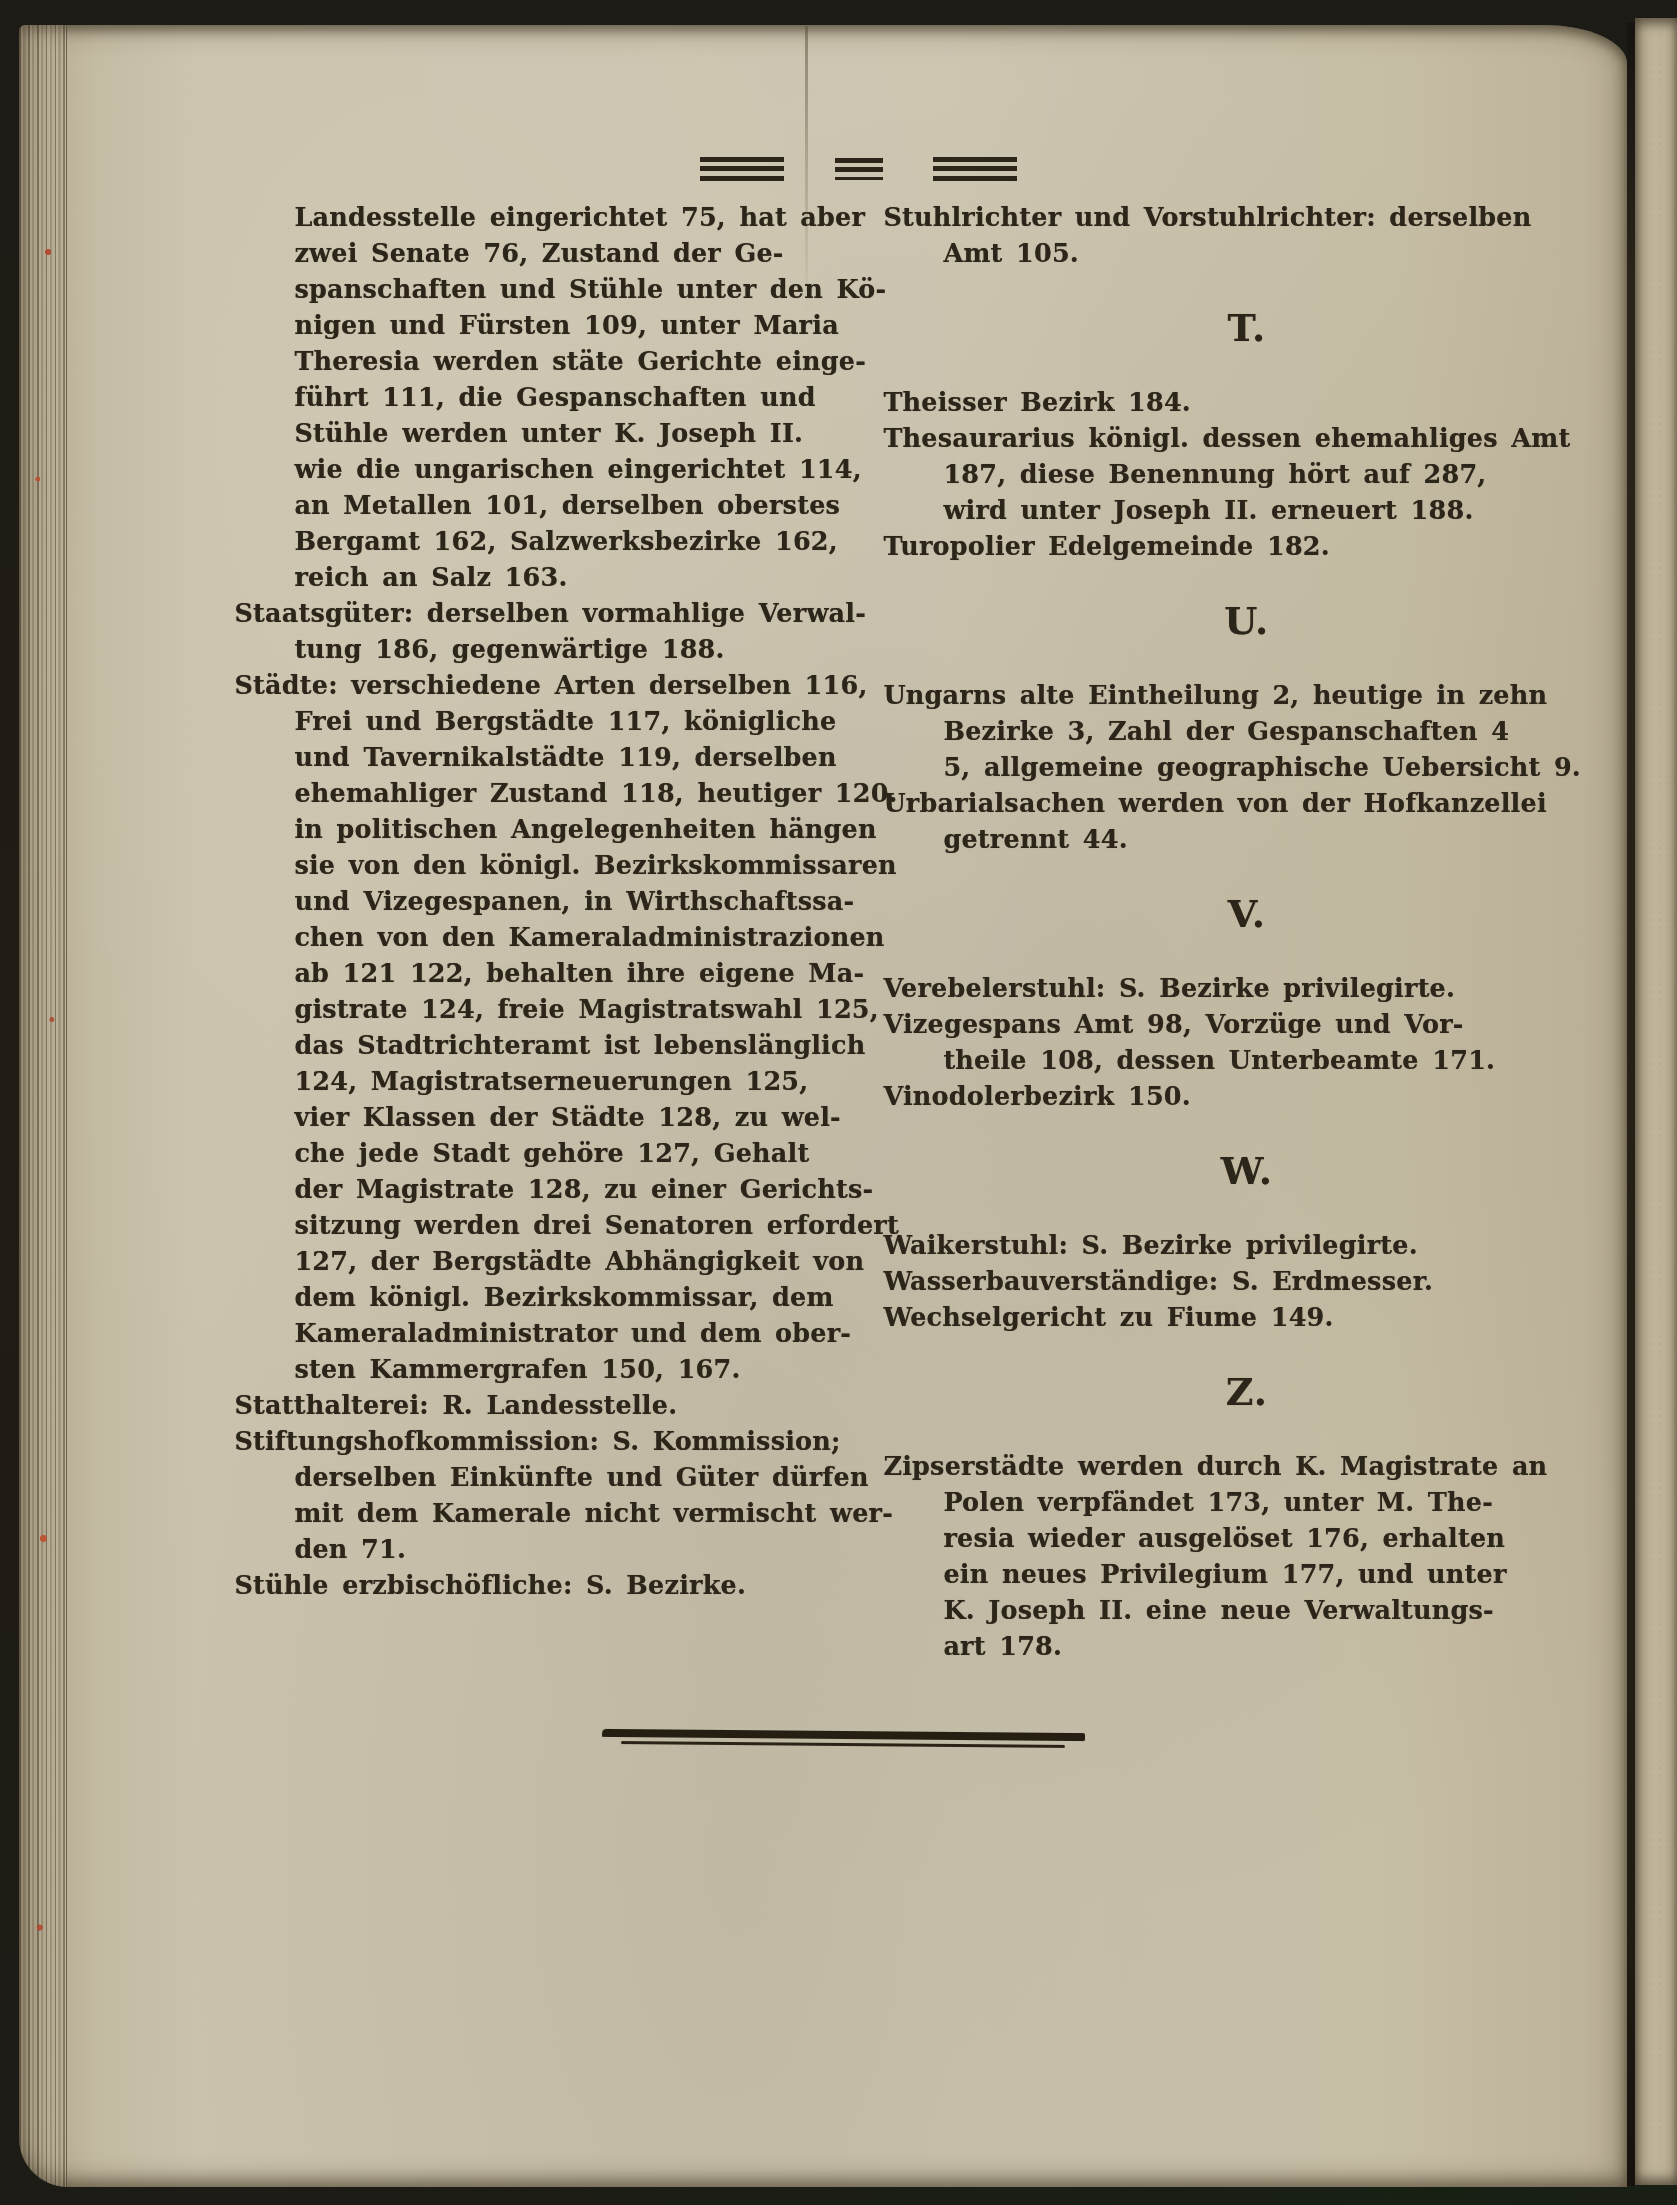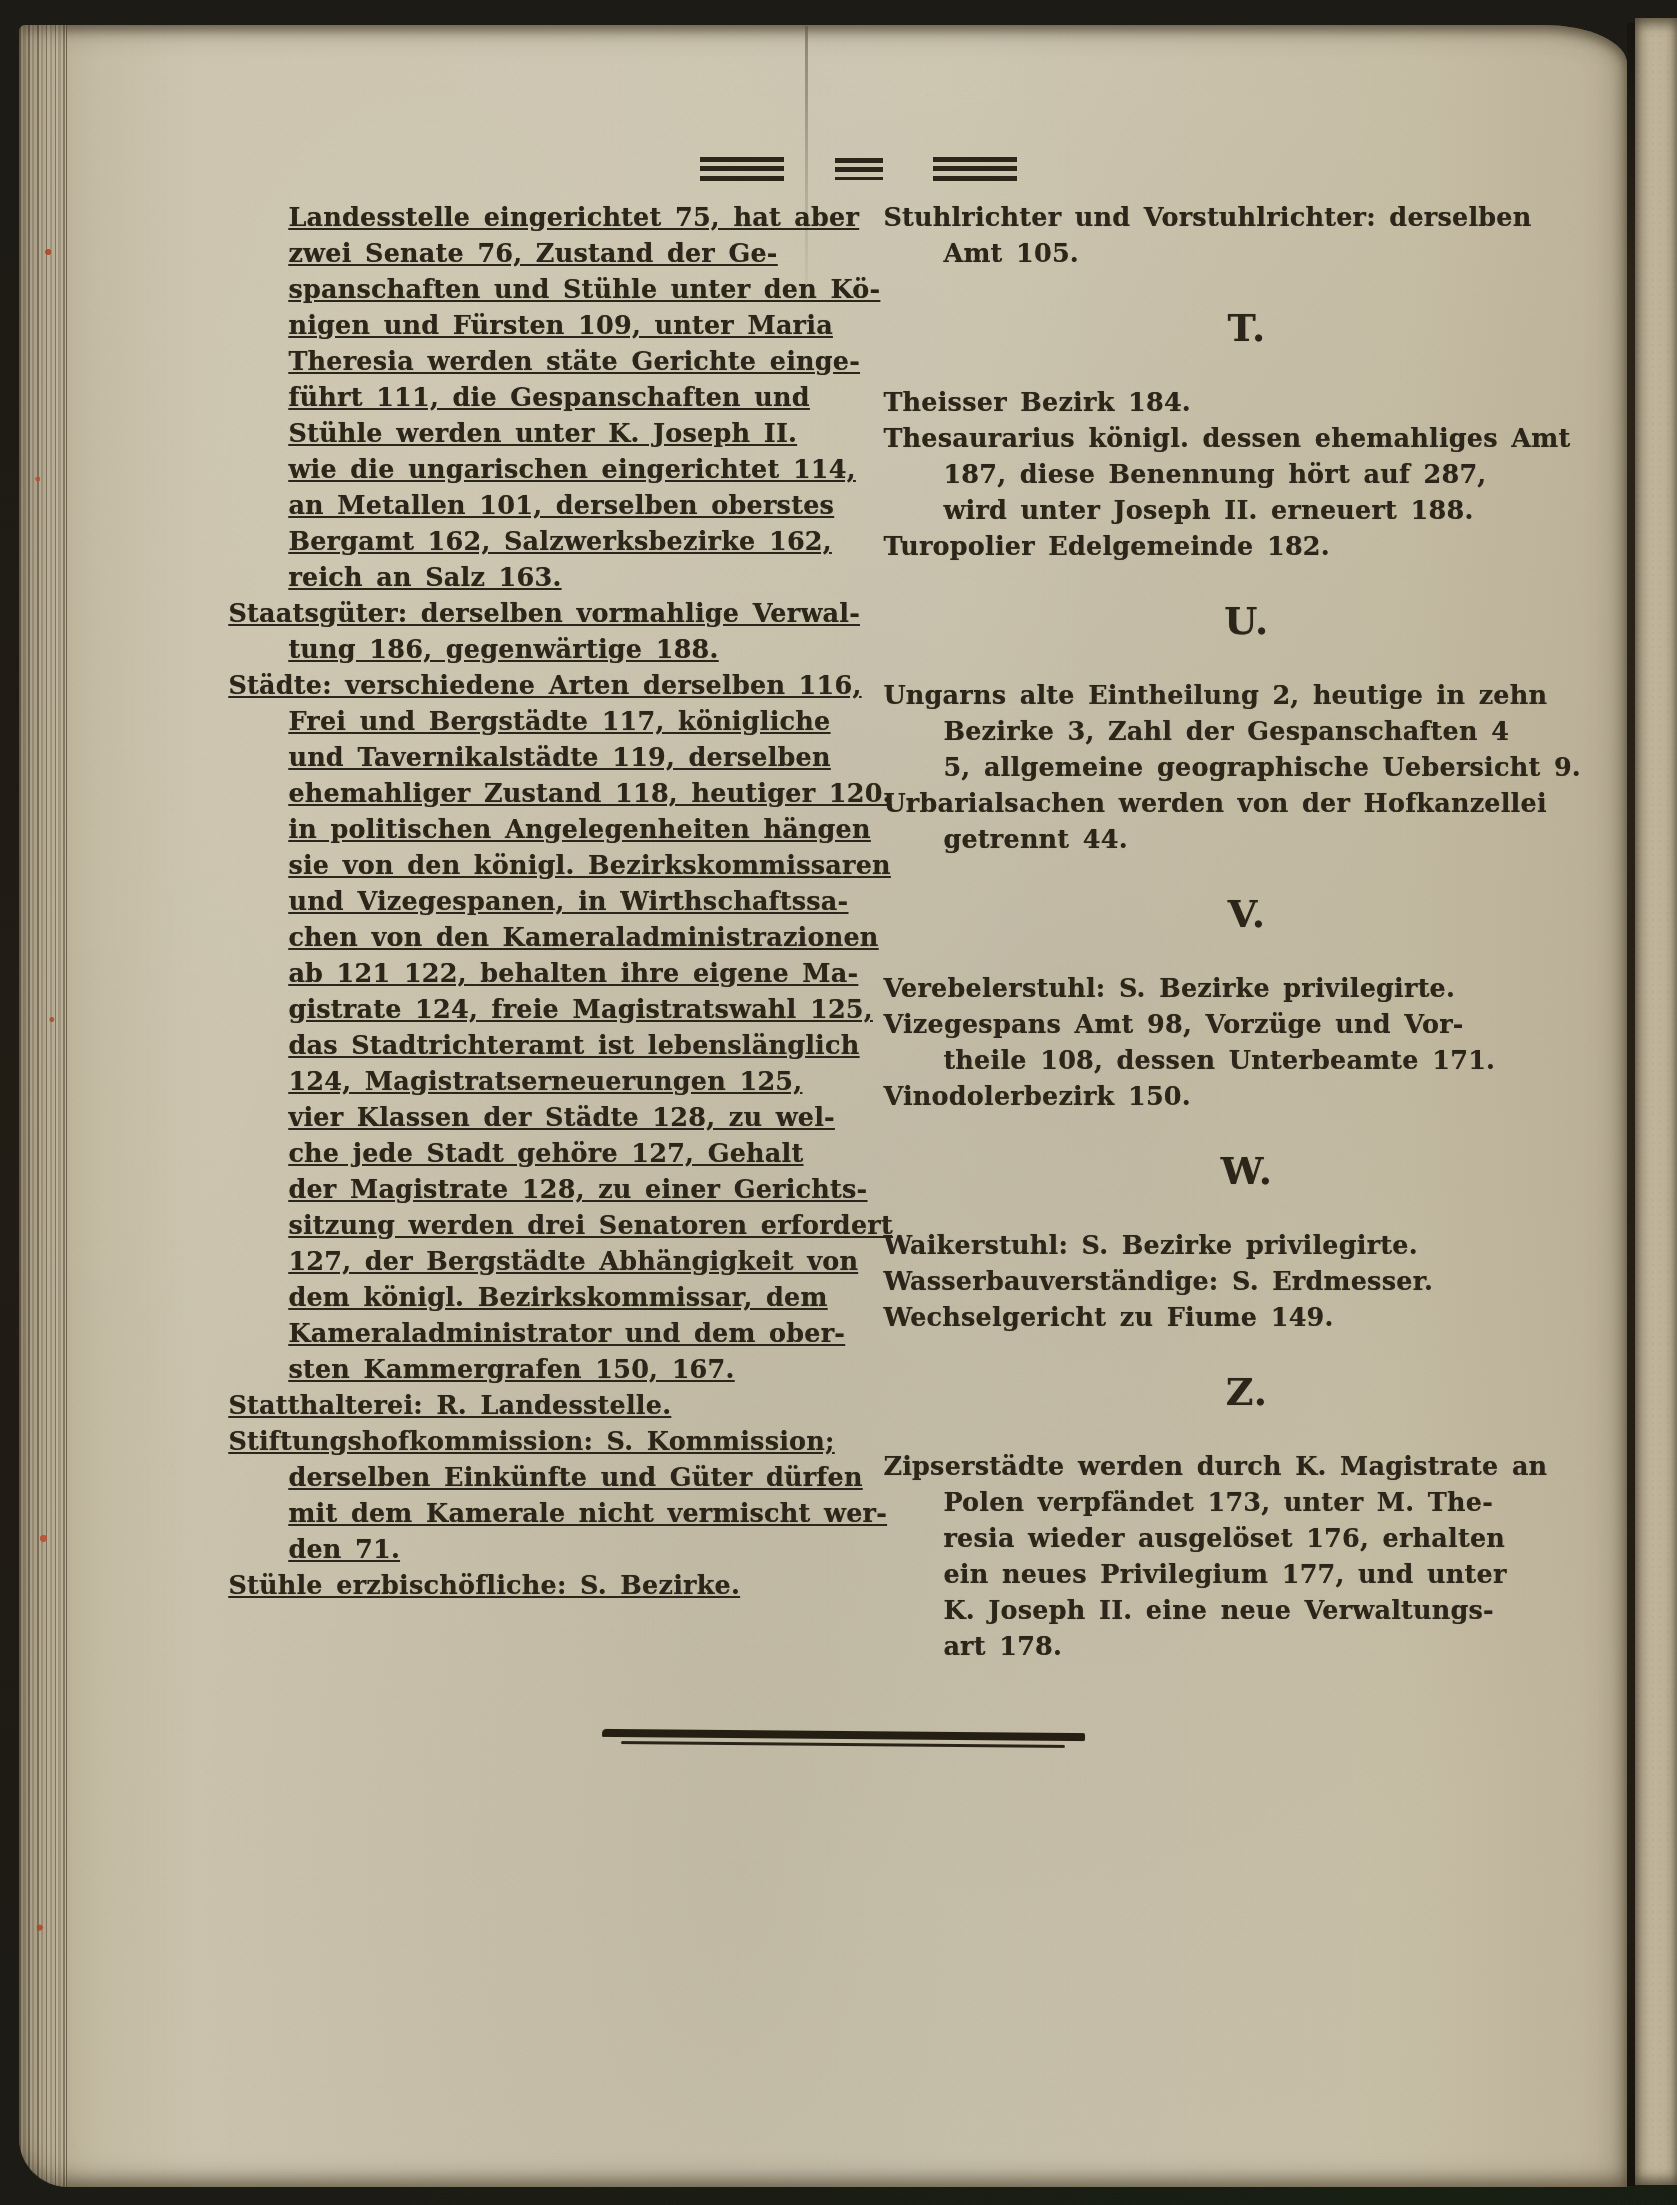--- a/index.html
+++ b/index.html
@@ -71,21 +71,21 @@
   .orn-c{width:84px;height:24.4px;}
 
   
   .col{
     position:absolute; top:174px;
     color:#2c2519;
     font-size:25.5px; line-height:36px; font-weight:700;
     word-spacing:4.4px; letter-spacing:0.2px;
     text-shadow:0 0 0.7px rgba(44,37,25,.55);
   }
-  .col-left{left:209px; width:653px;text-decoration:underline;}
+  .col-left{left:215px; width:653px;}
   .col-right{left:864px; width:727px;}
   .line{white-space:nowrap;}
   .indent{padding-left:60px;}
   .heading{
     text-align:center; white-space:nowrap; padding-left:0;
     font-size:38px; line-height:49px; margin:32px 0;
     letter-spacing:1.1px;
   }
 
   

